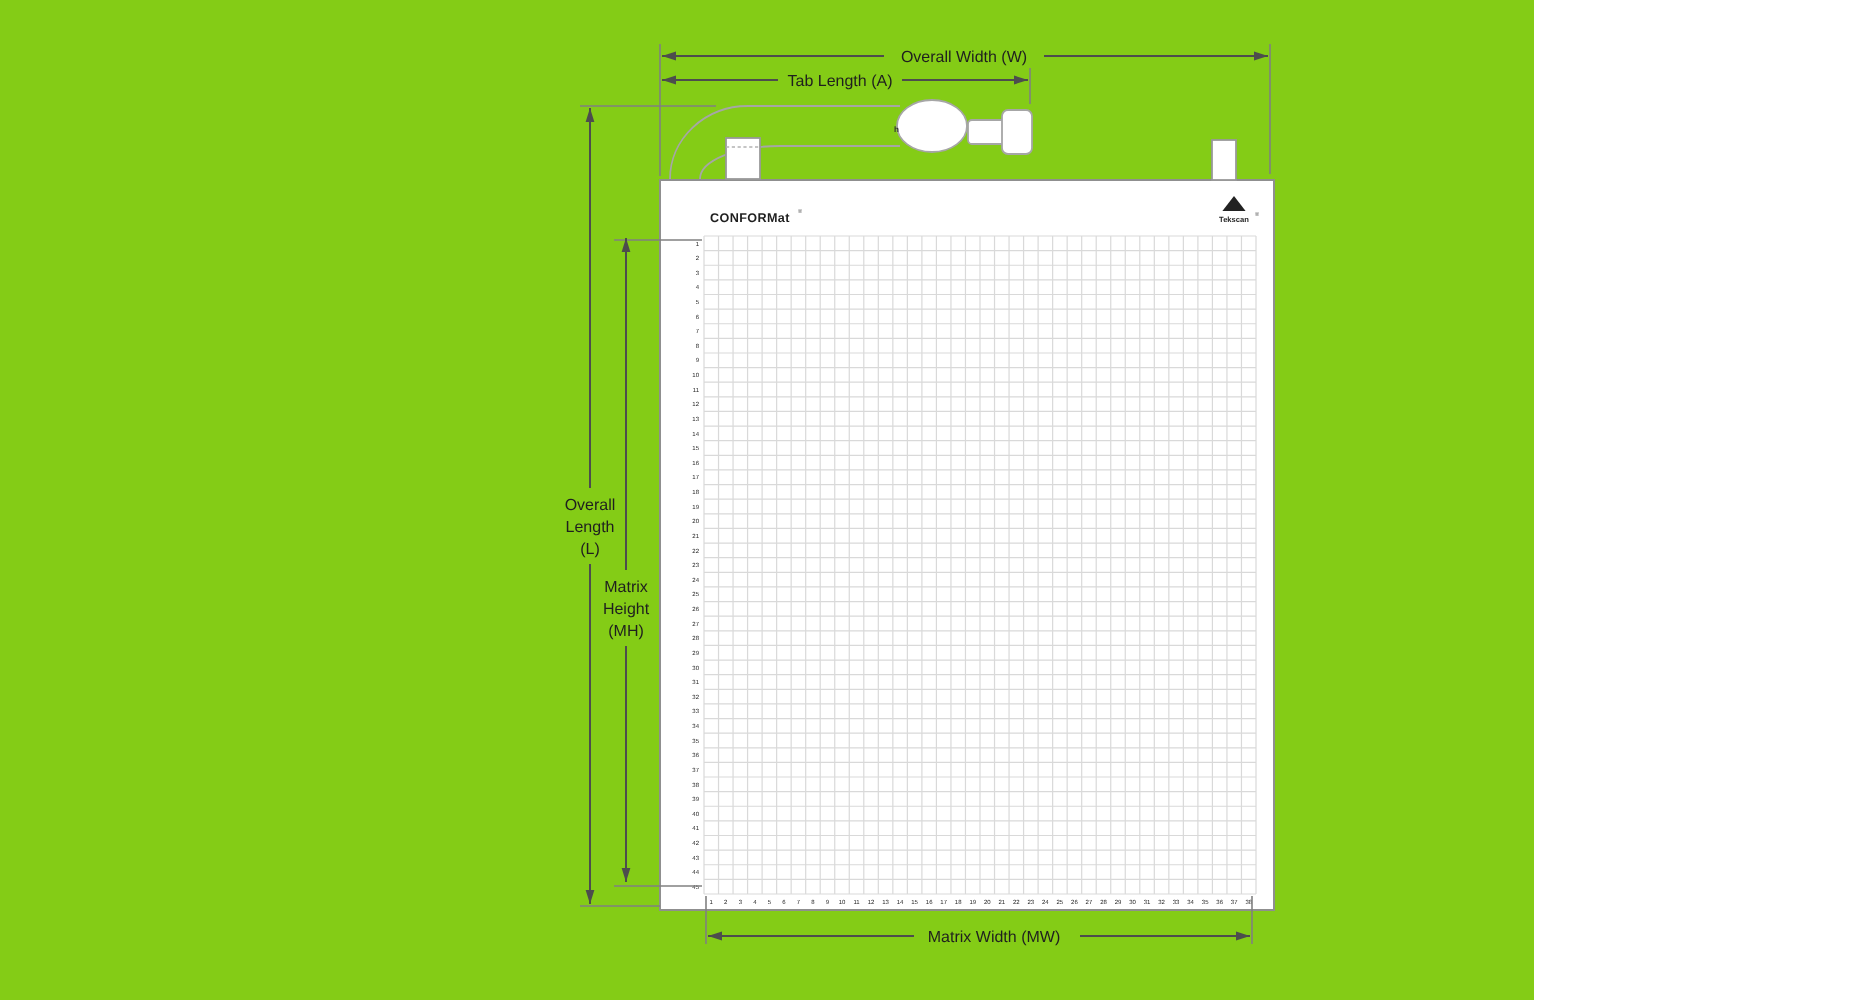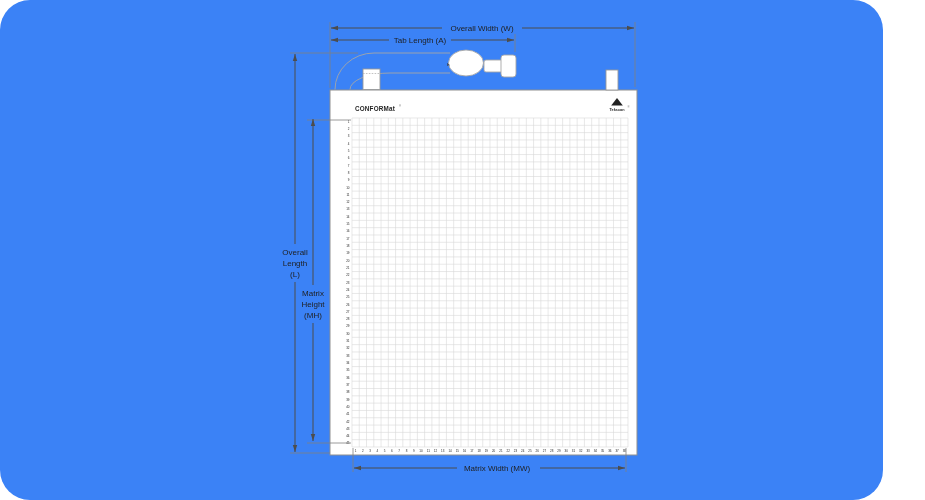--- a/index.html
+++ b/index.html
@@ -1,17 +1,17 @@
 <!DOCTYPE html>
 <html><head>
 <meta charset="utf-8">
 <style>
   html,body{margin:0;padding:0;background:#ffffff;}
-  .stage{position:relative;width:883px;height:500px;background:#3b82f6;overflow:hidden;
-         font-family:"Liberation Sans", sans-serif;border-radius:30px;}
+  .stage{position:relative;width:767px;height:500px;background:#84cc16;overflow:hidden;
+         font-family:"Liberation Sans", sans-serif;}
   svg{position:absolute;left:0;top:0;}
   svg text{font-family:"Liberation Sans", sans-serif;fill:#1f1f1f;}
   .dim-line{stroke:#4d4d4d;stroke-width:1;}
   .ext-line{stroke:#808080;stroke-width:0.8;}
   .arrow{fill:#4d4d4d;}
   .dim-text{font-size:8px;}
   .outline{stroke:#a6a6a6;stroke-width:0.9;fill:none;}
   .outline-fill{stroke:#a6a6a6;stroke-width:0.9;fill:#ffffff;}
   .post{stroke:#999999;stroke-width:0.9;fill:#ffffff;}
   .hidden-line{stroke:#b3b3b3;stroke-width:0.8;stroke-dasharray:1.6 1.3;}

